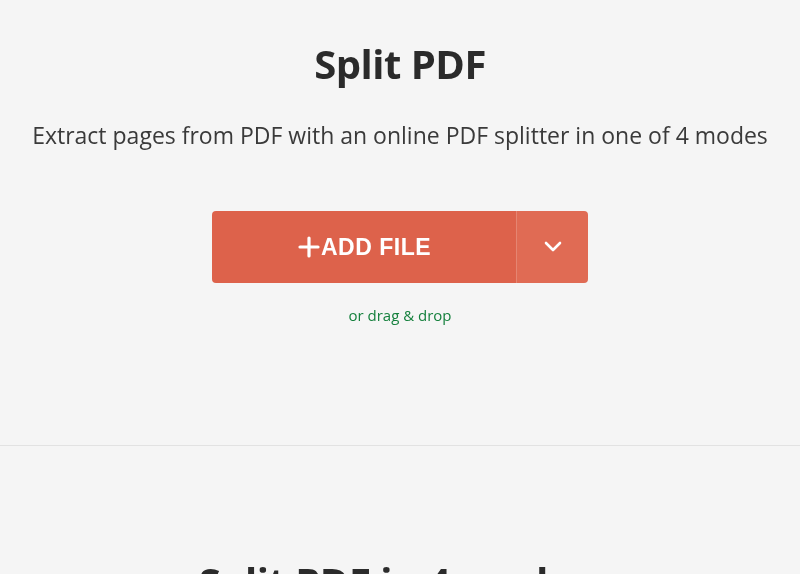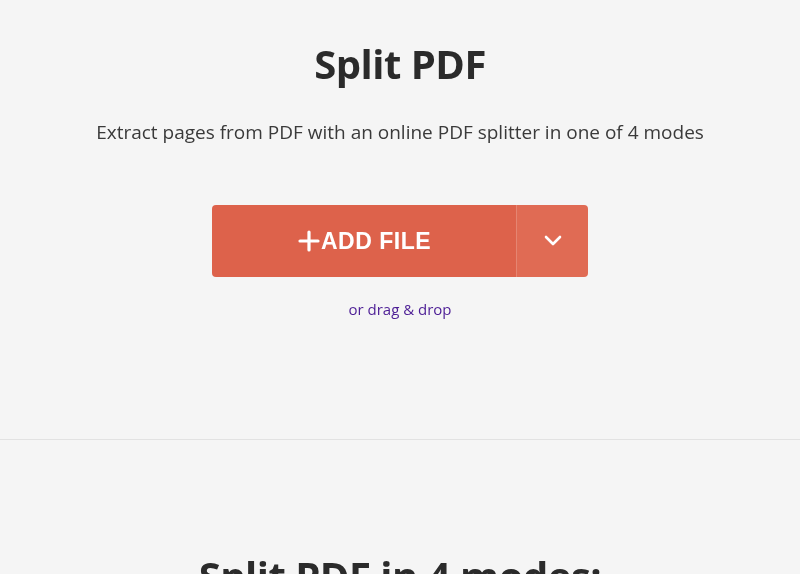--- a/index.html
+++ b/index.html
@@ -16,21 +16,21 @@
     text-align: center;
   }
   .title {
     font-size: 40px;
     font-weight: 700;
     color: #2b2b2b;
     letter-spacing: -0.5px;
   }
   .subtitle {
     margin-top: 28px;
-    font-size: 19px;
+    font-size: 23px;
     color: #3a3a3a;
     font-weight: 400;
   }
   .upload-row {
     display: flex;
     justify-content: center;
     margin-top: 60px;
   }
   .add-file-btn {
     display: flex;
@@ -58,21 +58,21 @@
     border-left: 1px solid rgba(255,255,255,0.18);
     border-radius: 0 4px 4px 0;
     display: flex;
     align-items: center;
     justify-content: center;
     cursor: pointer;
   }
   .drag-hint {
     margin-top: 22px;
     font-size: 15px;
-    color: #4c1d95;
+    color: #15803d;
     text-align: center;
   }
   .divider {
     margin-top: 120px;
     width: 100%;
     height: 1px;
     background: #e2e2e2;
   }
   .section2 {
     width: 100%;

